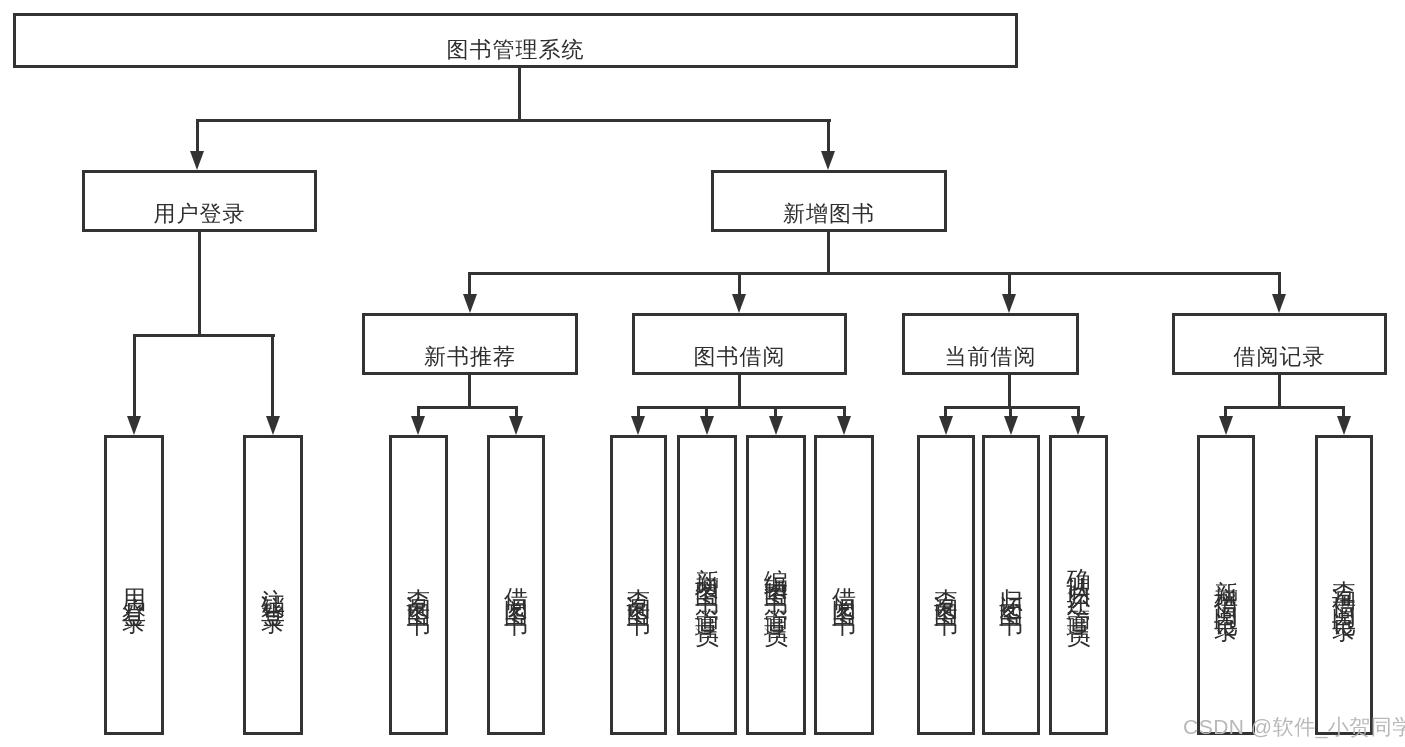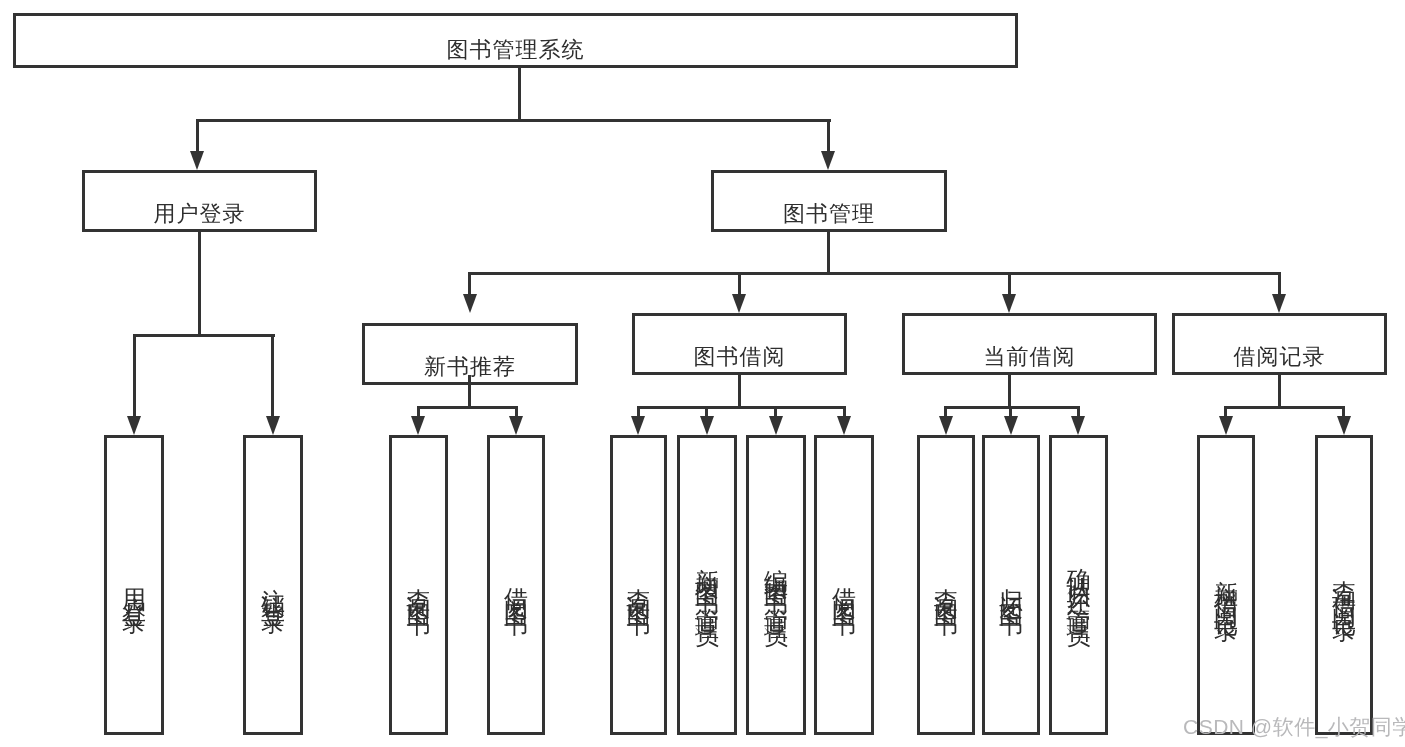--- a/index.html
+++ b/index.html
@@ -58,48 +58,48 @@
   <div class="h-line" style="left:196px;top:119px;width:635px;"></div>
   <div class="v-line" style="left:196px;top:119px;height:36px;"></div>
   <div class="arrow" style="left:190px;top:151px;"></div>
   <div class="v-line" style="left:827px;top:119px;height:36px;"></div>
   <div class="arrow" style="left:821px;top:151px;"></div>
 
   <div class="box hbox" style="left:82px;top:170px;width:235px;height:62px;">
     <span>用户登录</span>
   </div>
   <div class="box hbox" style="left:711px;top:170px;width:236px;height:62px;">
-    <span>图书管理</span>
+    <span>新增图书</span>
   </div>
 
   <div class="v-line" style="left:198px;top:232px;height:105px;"></div>
   <div class="h-line" style="left:133px;top:334px;width:142px;"></div>
   <div class="v-line" style="left:133px;top:334px;height:86px;"></div>
   <div class="arrow" style="left:127px;top:416px;"></div>
   <div class="v-line" style="left:271px;top:334px;height:86px;"></div>
   <div class="arrow" style="left:266px;top:416px;"></div>
 
   <div class="v-line" style="left:827px;top:232px;height:43px;"></div>
   <div class="h-line" style="left:468px;top:272px;width:813px;"></div>
   <div class="v-line" style="left:468px;top:272px;height:26px;"></div>
   <div class="arrow" style="left:463px;top:294px;"></div>
   <div class="v-line" style="left:738px;top:272px;height:26px;"></div>
   <div class="arrow" style="left:732px;top:294px;"></div>
   <div class="v-line" style="left:1008px;top:272px;height:26px;"></div>
   <div class="arrow" style="left:1002px;top:294px;"></div>
   <div class="v-line" style="left:1278px;top:272px;height:26px;"></div>
   <div class="arrow" style="left:1272px;top:294px;"></div>
 
-  <div class="box hbox" style="left:362px;top:323px;width:216px;height:62px;">
+  <div class="box hbox" style="left:362px;top:313px;width:216px;height:62px;">
     <span>新书推荐</span>
   </div>
   <div class="box hbox" style="left:632px;top:313px;width:215px;height:62px;">
     <span>图书借阅</span>
   </div>
-  <div class="box hbox" style="left:902px;top:313px;width:255px;height:62px;">
+  <div class="box hbox" style="left:902px;top:313px;width:177px;height:62px;">
     <span>当前借阅</span>
   </div>
   <div class="box hbox" style="left:1172px;top:313px;width:215px;height:62px;">
     <span>借阅记录</span>
   </div>
 
   <div class="v-line" style="left:468px;top:375px;height:34px;"></div>
   <div class="h-line" style="left:417px;top:406px;width:101px;"></div>
   <div class="v-line" style="left:417px;top:406px;height:14px;"></div>
   <div class="arrow" style="left:411px;top:416px;"></div>

